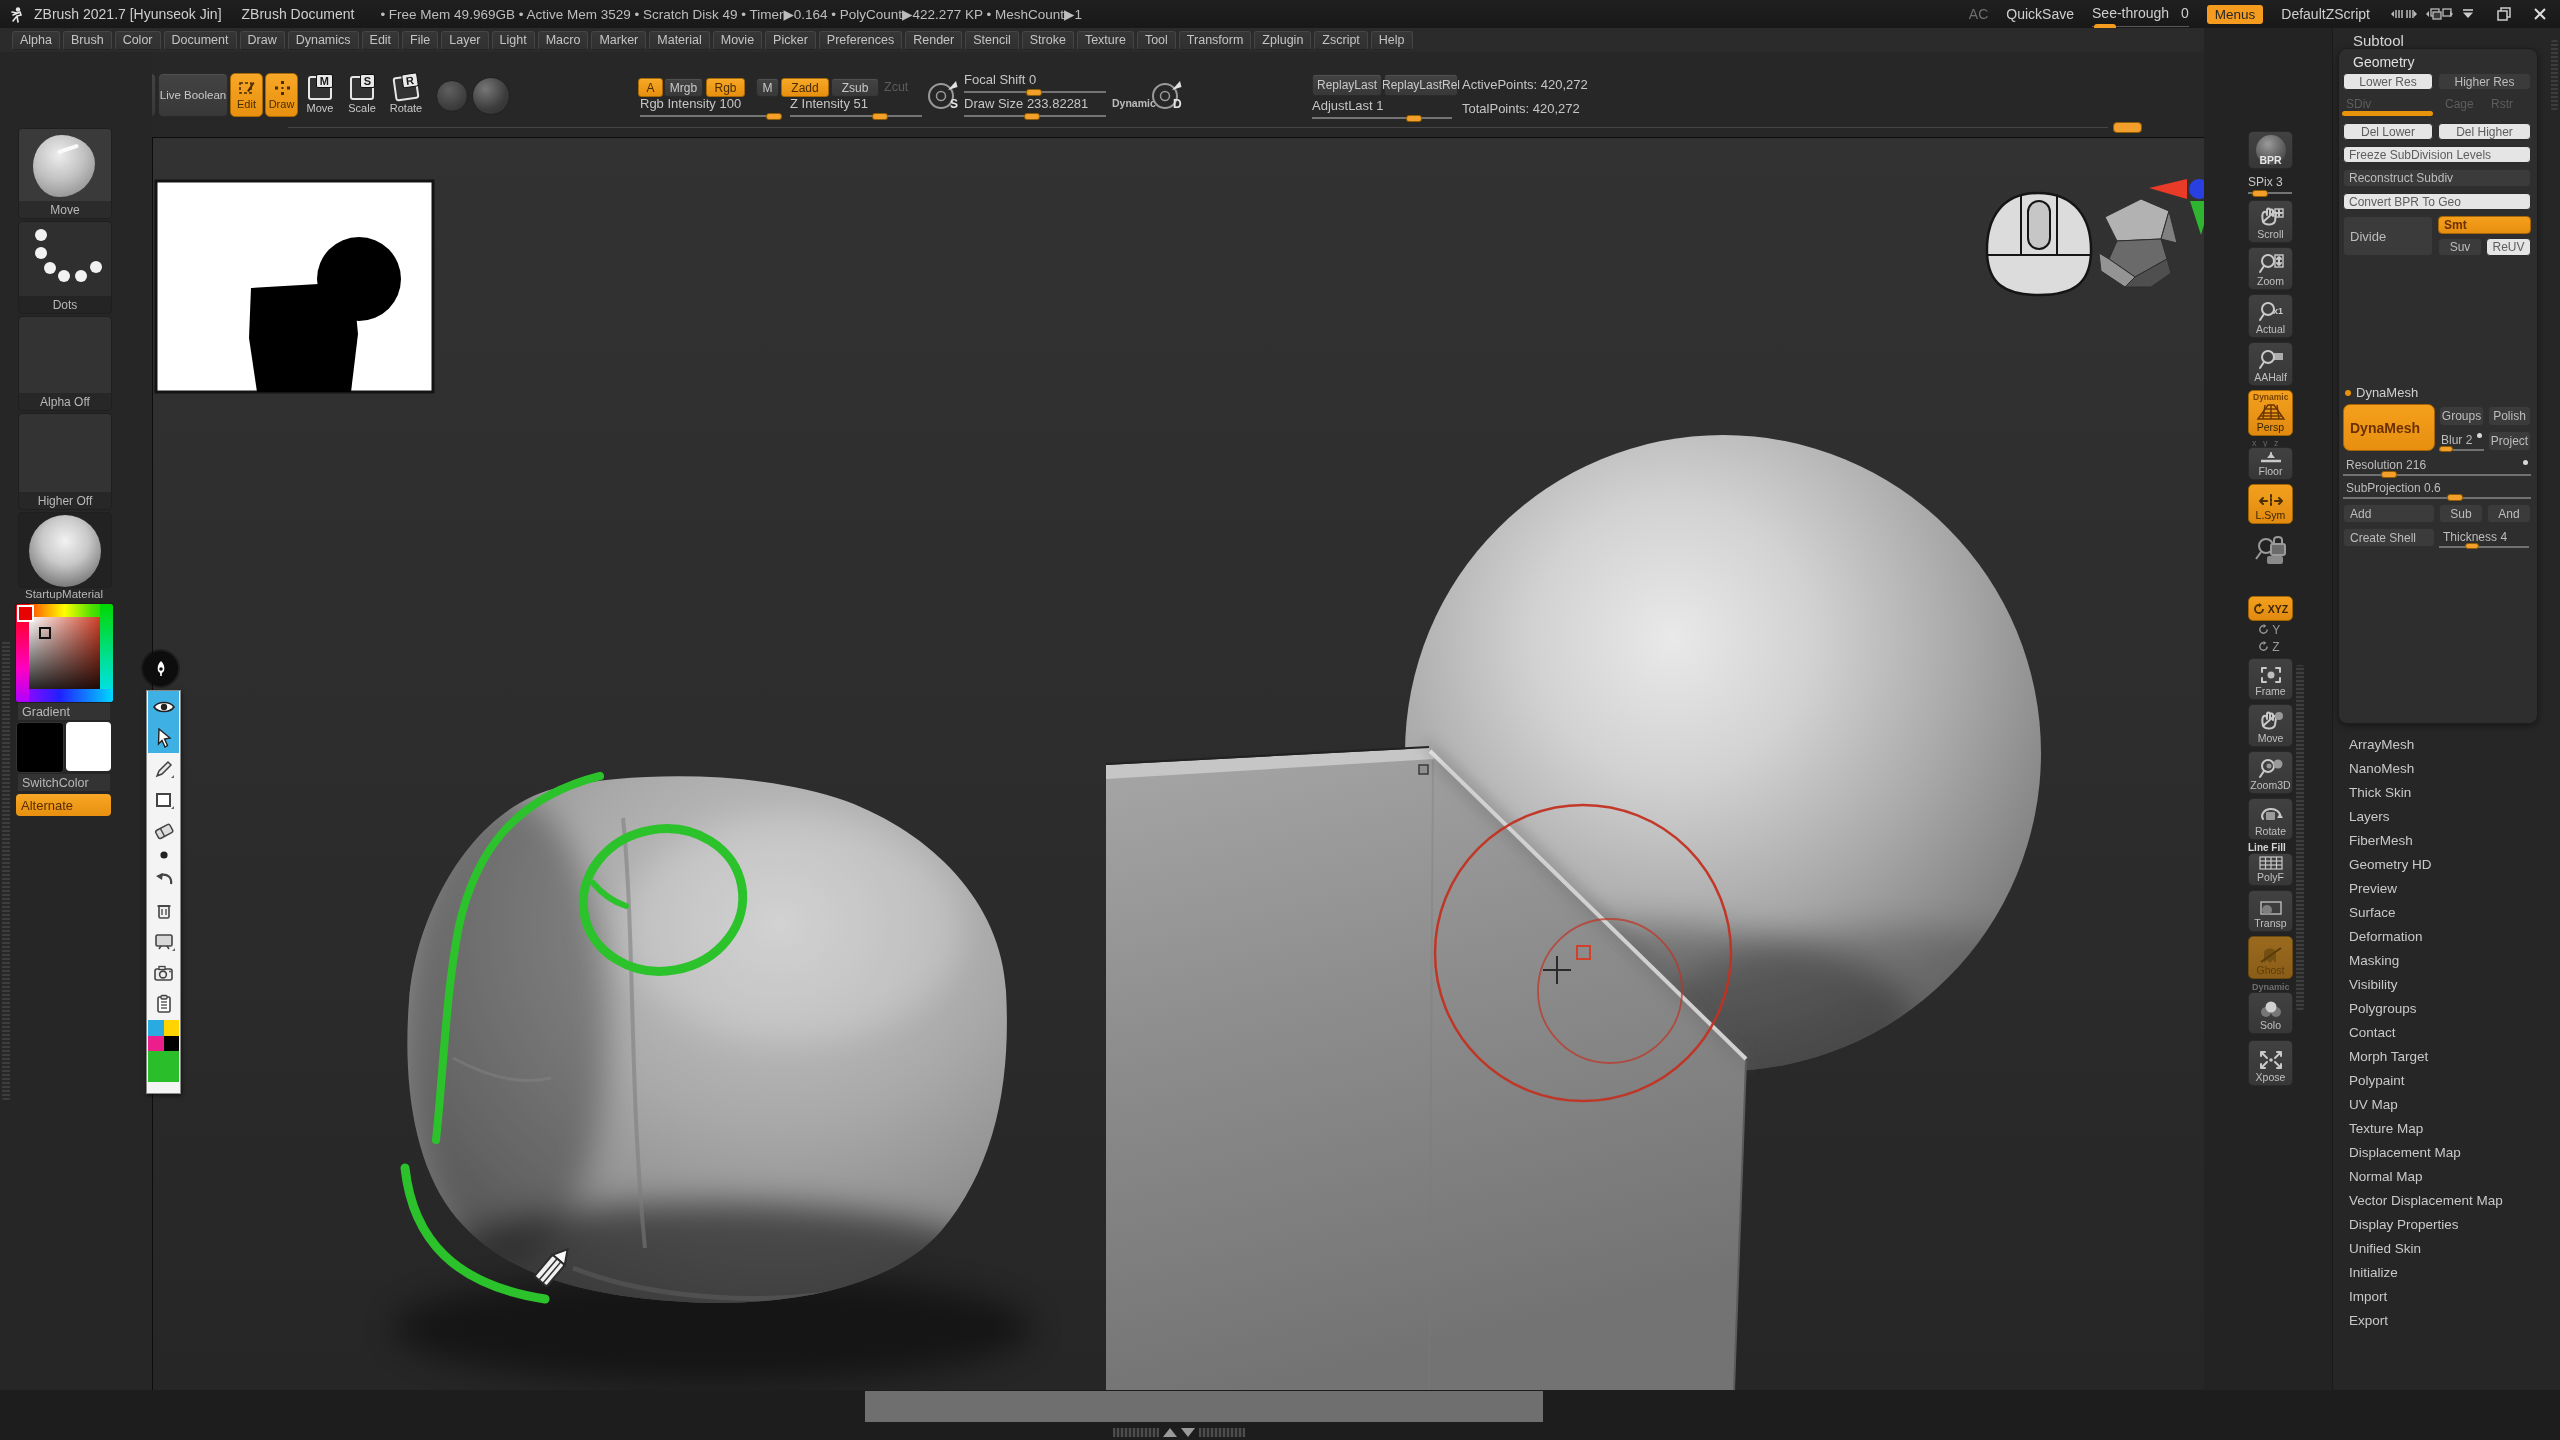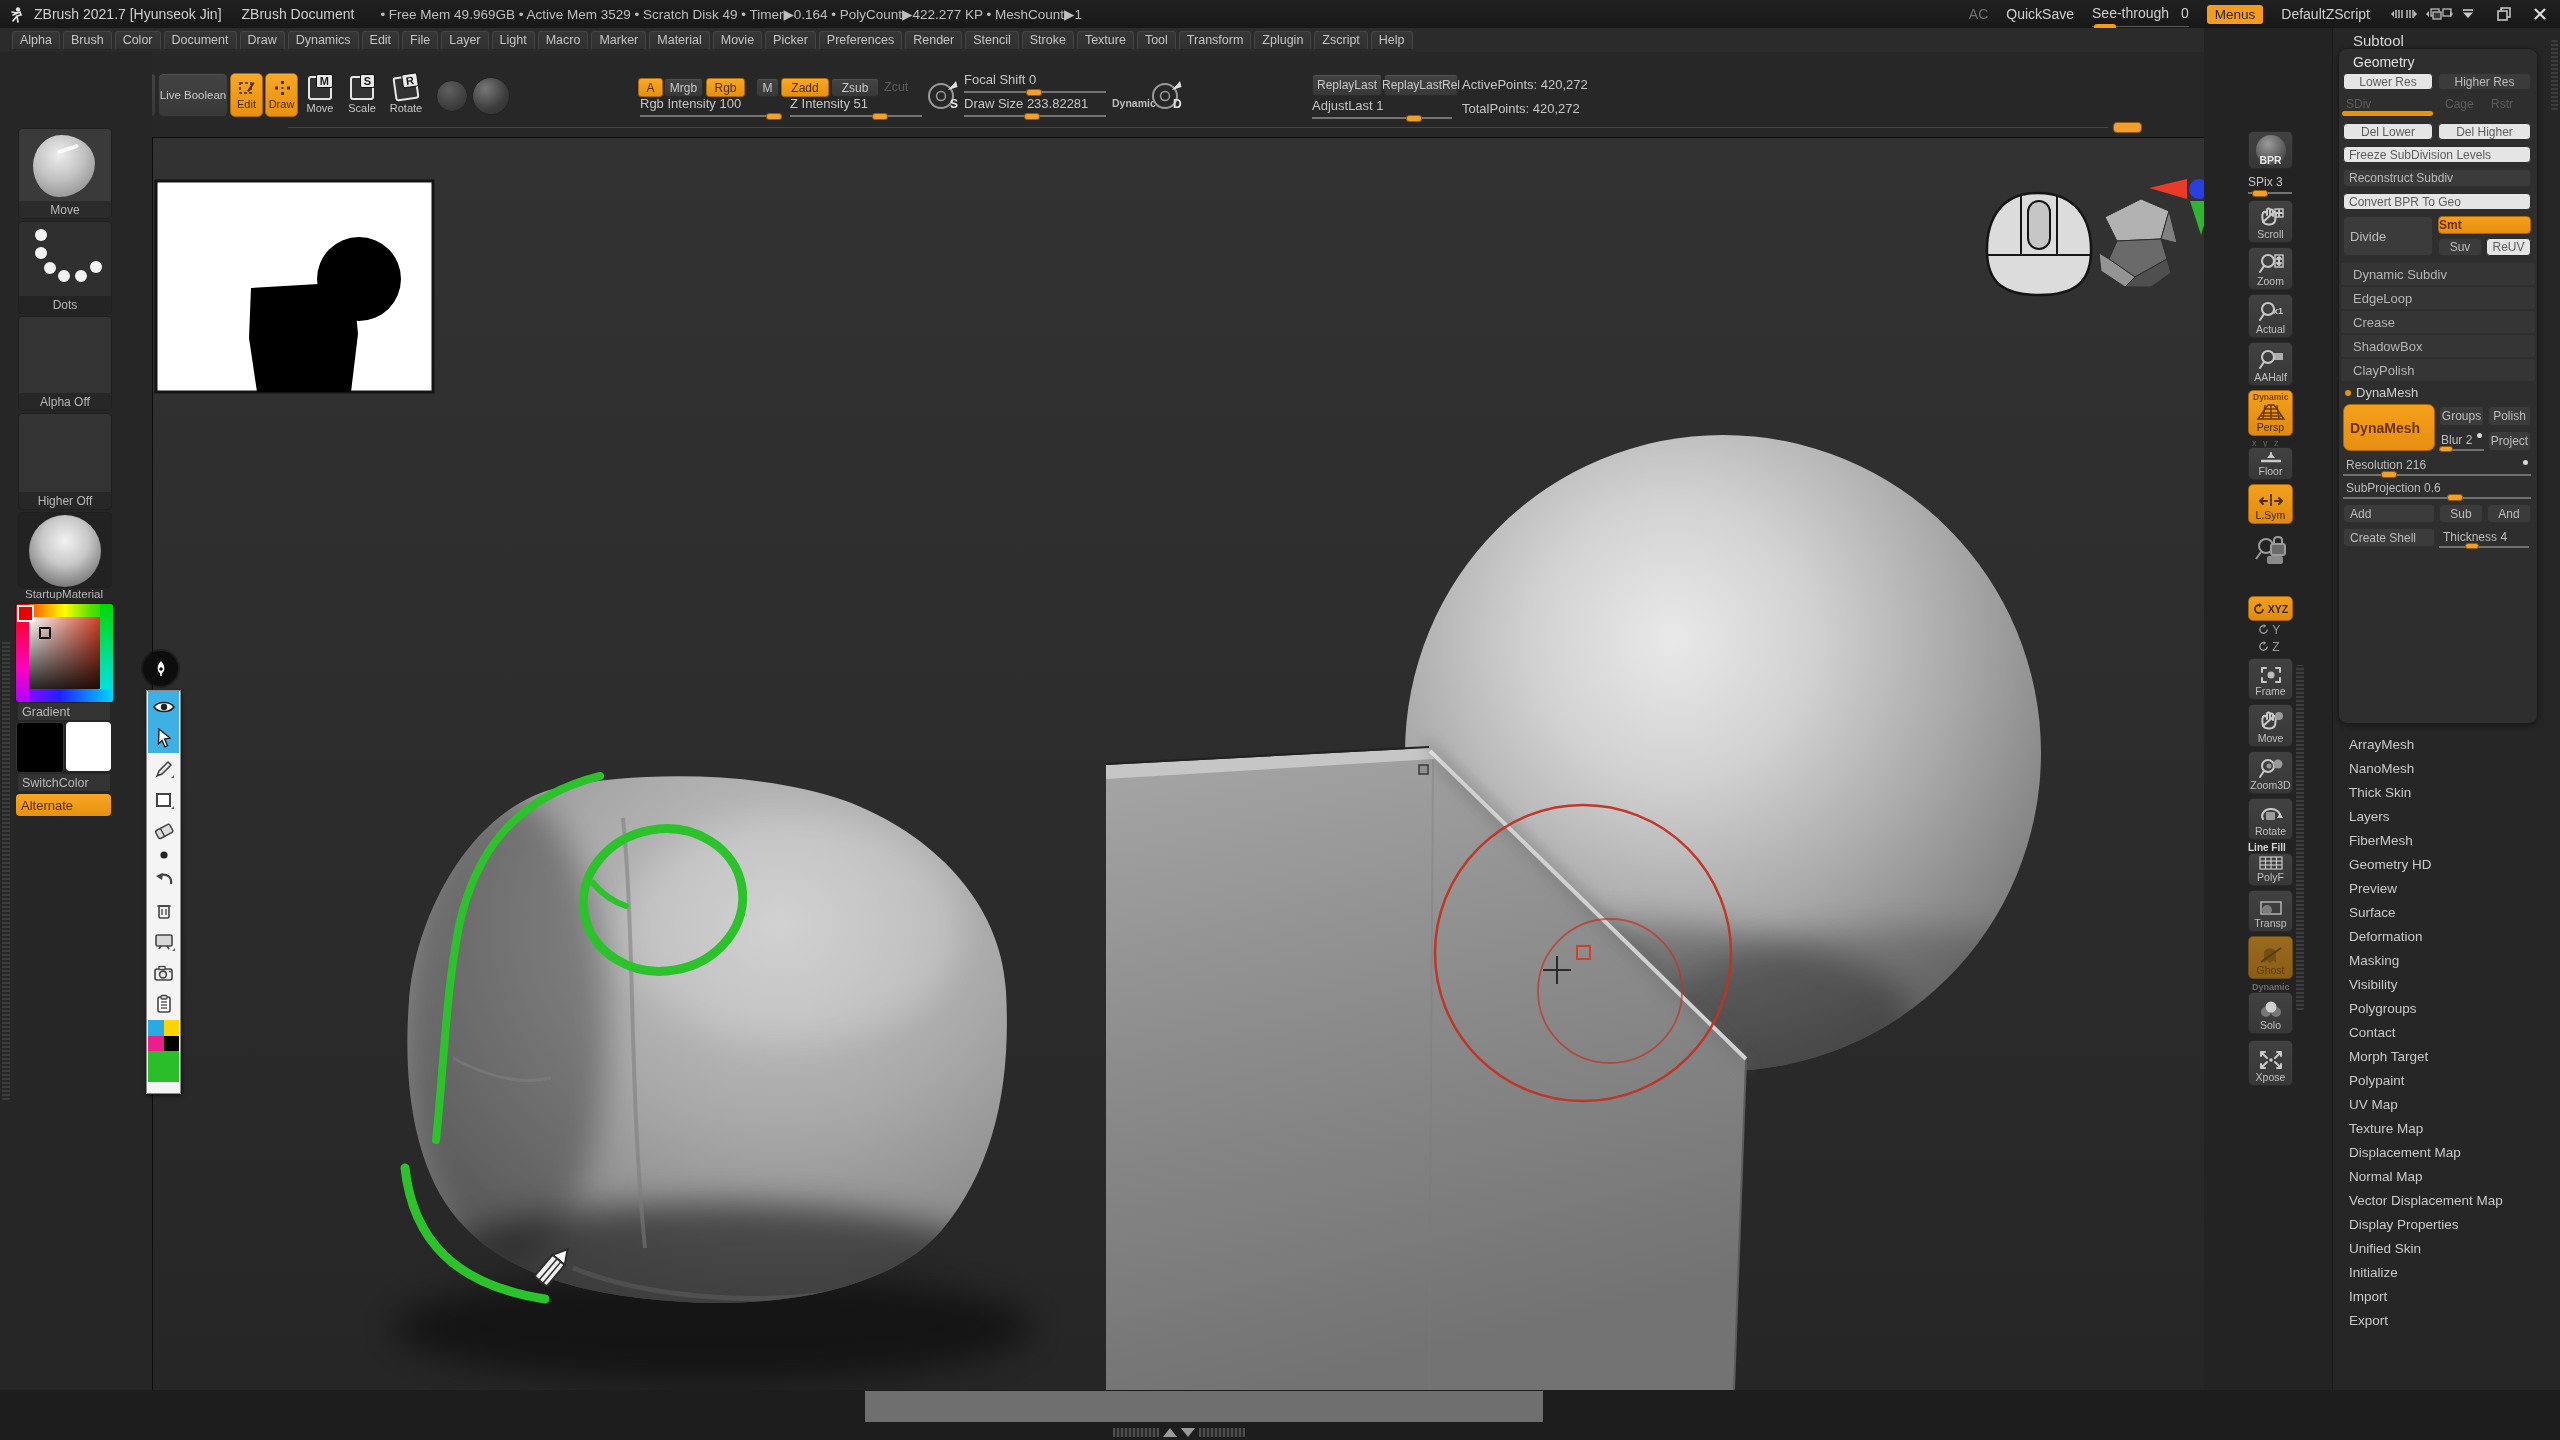--- a/index.html
+++ b/index.html
@@ -812,31 +812,24 @@
       <div class="ptxt dim" style="left:152px;top:48px">Rstr</div>
 
       <div class="pbtn dim" style="left:4px;top:74px;width:90px;height:17px">Del Lower</div>
       <div class="pbtn dim" style="left:99px;top:74px;width:93px;height:17px">Del Higher</div>
 
       <div class="pbtn dim" style="left:4px;top:97px;width:188px;height:17px;justify-content:flex-start;padding-left:5px">Freeze SubDivision Levels</div>
       <div class="pbtn" style="left:4px;top:120px;width:188px;height:18px;justify-content:flex-start;padding-left:5px">Reconstruct Subdiv</div>
       <div class="pbtn dim" style="left:4px;top:144px;width:188px;height:17px;justify-content:flex-start;padding-left:5px">Convert BPR To Geo</div>
 
       <div class="pbtn" style="left:4px;top:167px;width:90px;height:40px;font-size:13px;justify-content:flex-start;padding-left:6px">Divide</div>
-      <div class="pbtn orange" style="left:99px;top:167px;width:93px;height:18px;justify-content:flex-start;">Smt</div>
+      <div class="pbtn orange" style="left:99px;top:167px;width:93px;height:18px;justify-content:flex-start;padding-left:5px">Smt</div>
       <div class="pbtn" style="left:99px;top:189px;width:44px;height:18px">Suv</div>
       <div class="pbtn dim" style="left:147px;top:189px;width:45px;height:18px">ReUV</div>
 
-      <div class="srow-list" style="position:absolute;left:2px;top:214px;width:194px">
-          <div class="srow">Dynamic Subdiv</div>
-          <div class="srow">EdgeLoop</div>
-          <div class="srow">Crease</div>
-          <div class="srow">ShadowBox</div>
-          <div class="srow">ClayPolish</div>
-        </div>
 
       <div style="position:absolute;left:6px;top:336px;display:flex;align-items:center;gap:5px">
         <span class="dot-o" style="position:static"></span>
         <span style="color:#cfcfcf;font-size:13px">DynaMesh</span>
       </div>
       <div class="pbtn orange" style="left:4px;top:355px;width:92px;height:47px;font-size:14px;border-radius:7px;justify-content:flex-start;padding-left:6px">DynaMesh</div>
       <div class="pbtn" style="left:100px;top:357px;width:45px;height:20px">Groups</div>
       <div class="pbtn" style="left:149px;top:357px;width:43px;height:20px">Polish</div>
       <div class="ptxt" style="left:102px;top:384px"><span>Blur</span>&nbsp;<span>2</span></div>
       <div class="dot-w" style="left:138px;top:384px"></div>

